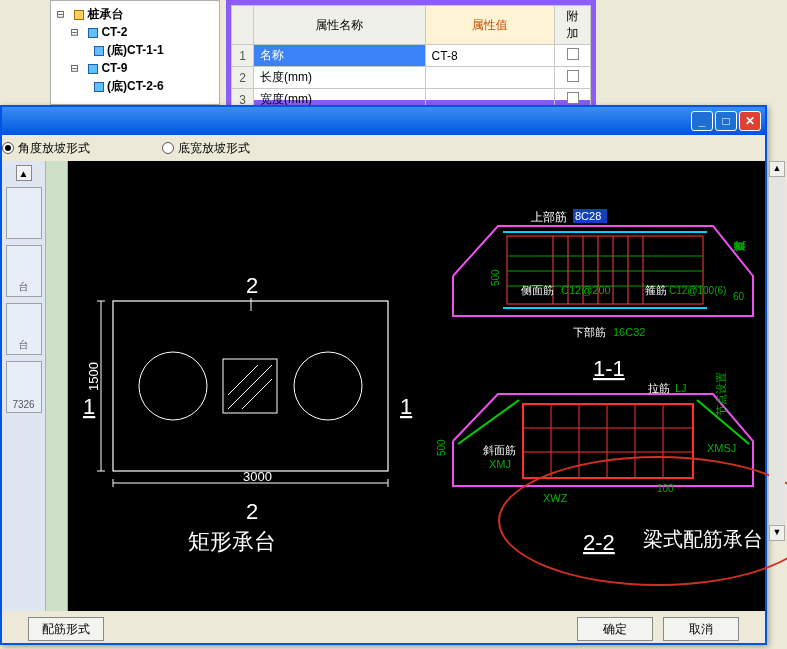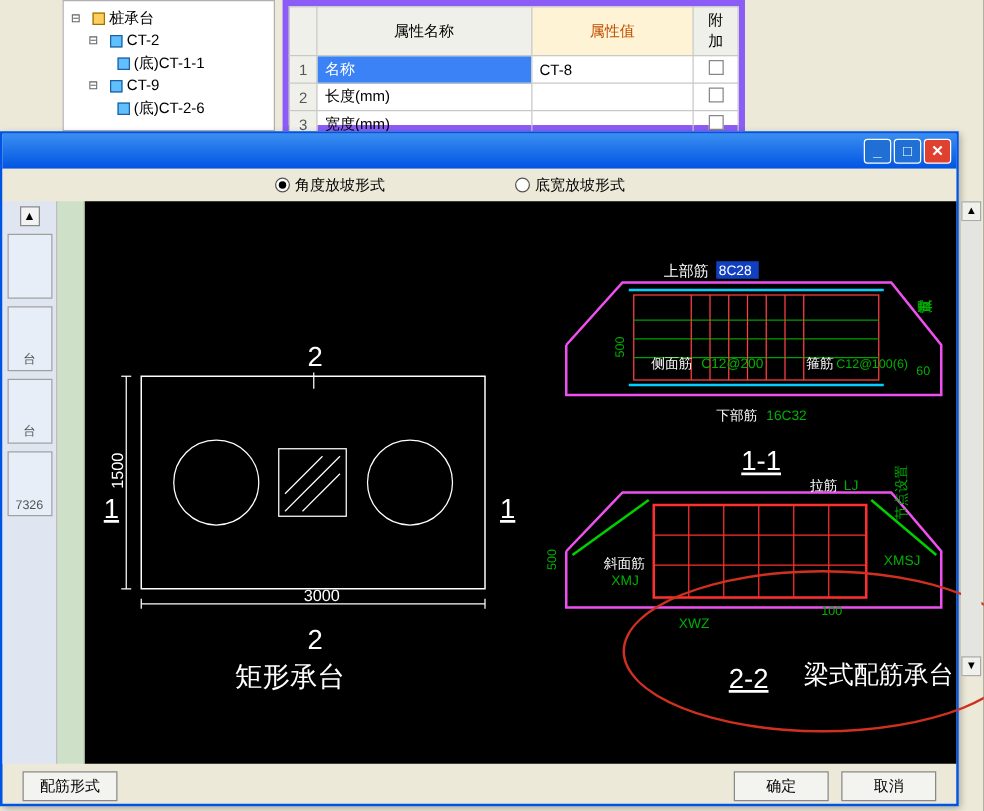--- a/index.html
+++ b/index.html
@@ -1,54 +1,54 @@
 <!DOCTYPE html>
 <html><head>
 <meta charset="utf-8">
 <style>
   * { box-sizing: border-box; margin: 0; padding: 0; }
   body { font-family: "Microsoft YaHei", SimSun, sans-serif; font-size: 12px; background: #ece9d8; width: 787px; height: 649px; position: relative; overflow: hidden; }
 
   .bg-tree { position:absolute; left:50px; top:0; width:170px; height:105px; background:#fff; border:1px solid #b0b0b0; padding:4px 6px; line-height:18px; overflow:hidden;}
-  .bg-tree .node { white-space:nowrap; }
+  .bg-tree .node { white-space:nowrap;font-weight:bold; }
   .bg-tree .exp { color:#666; font-family:monospace; }
   .bg-tree .ic { display:inline-block; width:10px; height:10px; background:#ffd060; border:1px solid #a07000; vertical-align:middle; margin:0 3px;}
   .bg-tree .ic2 { background:#60c0ff; border-color:#2060a0;}
 
   .bg-grid { position:absolute; left:226px; top:0; width:370px; height:105px; background:#fff; border:5px solid #8b5cf6; font-size:12px;}
   .bg-grid table { border-collapse:collapse; width:100%; }
   .bg-grid th,.bg-grid td{ border:1px solid #c8c8c8; padding:2px 6px; height:19px; }
   .bg-grid th { background:#f0f0ea; font-weight:normal; }
   .bg-grid .rownum { background:#f0f0ea; width:22px; text-align:center; color:#555;}
   .bg-grid .sel { background:#3b82f6; color:#fff;}
   .bg-grid .pv { background:#fff3d6;text-align:center;}
   .bg-grid .chk { width:36px; text-align:center;}
   .bg-grid .chk span{display:inline-block;width:12px;height:12px;border:1px solid #888;background:#fff;}
 
   .dialog { position:absolute; left:0; top:105px; width:767px; height:540px; background:#ece9d8; border:2px solid #0054e3; box-shadow:2px 2px 6px rgba(0,0,0,.3);}
   .titlebar { height:28px; background:linear-gradient(#3a8ef0,#0054e3); display:flex; align-items:center; justify-content:flex-end; padding:0 4px; gap:2px;}
   .winbtn { width:22px; height:20px; border:1px solid #fff; color:#fff; font-weight:bold; text-align:center; line-height:18px; font-size:12px; border-radius:3px;}
   .winbtn.min{background:#1f6fd4;} .winbtn.max{background:#1f6fd4;} .winbtn.close{background:#e04030;}
 
-  .optrow { height:26px; display:flex; align-items:center; gap:104px; padding-left:218px; background:#ece9d8;}
+  .optrow { height:26px; display:flex; align-items:center; gap:72px; background:#ece9d8;}
   .optrow label { display:flex; align-items:center; gap:4px;}
   .optrow .radio{display:inline-block;width:12px;height:12px;border:1px solid #555;border-radius:50%;background:#fff;position:relative;}
   .optrow .radio.on::after{content:"";position:absolute;left:2px;top:2px;width:6px;height:6px;background:#000;border-radius:50%;}
 
   .body { display:flex; height:450px;}
   .thumbs { width:44px; background:#dfe6f2; border-right:1px solid #b0b0b0; padding:4px 2px; display:flex; flex-direction:column; gap:6px; align-items:center;}
   .thumb { width:36px; height:52px; background:#e8eef8; border:1px solid #a0a0a0; font-size:10px; display:flex; align-items:flex-end; justify-content:center; color:#555; padding-bottom:2px;}
   .arrow{width:16px;height:16px;border:1px solid #888;background:#f3f3f3;display:flex;align-items:center;justify-content:center;font-size:10px;}
 
   .vruler { width:22px; background:#cfe0c8; border-right:1px solid #9ab090;}
   .canvas { flex:1; background:#000; position:relative; color:#fff; }
 
   .canvas svg { position:absolute; left:0; top:0; }
 
-  .footer { height:36px; display:flex; align-items:center; padding:0 16px; gap:10px;}
+  .footer { height:36px; display:flex; align-items:center; padding:0 26px; gap:10px;}
   .btn { min-width:76px; height:24px; background:#f3f3ef; border:1px solid #888; text-align:center; line-height:22px; font-size:12px;}
   .footer .spacer{flex:1;}
   .scroll-v { position:absolute; right:2px; top:161px; width:16px; height:380px; background:#ece9d8; }
   .scroll-v .ar{height:16px;border:1px solid #aaa;background:#f0f0ec;text-align:center;font-size:9px;line-height:13px;}
   .scroll-v .track{flex:1;background:#e4e4e0;height:348px;}
 
   .ellipse { position:absolute; border:2px solid #d03020; border-radius:50%; pointer-events:none;}
 </style>
 </head>
 <body>

